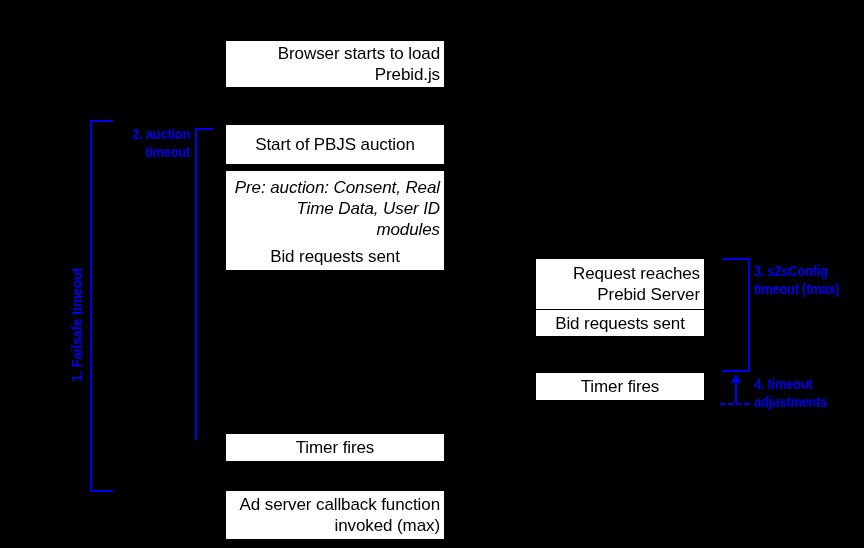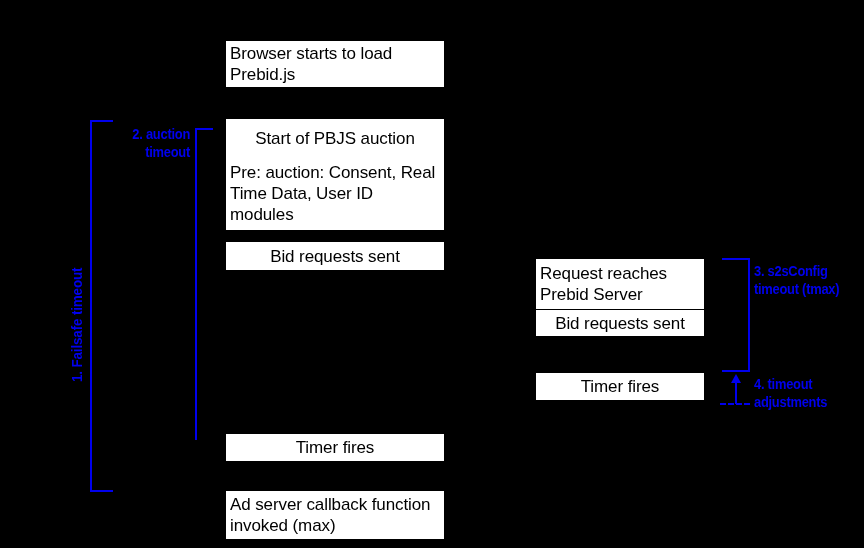--- a/index.html
+++ b/index.html
@@ -19,21 +19,21 @@
   
   .box {
     position: absolute;
     background: #ffffff;
     color: #000000;
     border: 1px solid #000000;
     box-sizing: border-box;
     display: flex;
     align-items: center;
     justify-content: center;
-    text-align: left;
+    text-align: right;
     font-family: "Liberation Sans", sans-serif;
     font-size: 17px;
     line-height: 21px;
     letter-spacing: -0.1px;
     padding: 0 4px;
   }
   .box.notop { border-top: 0; }
 
   
   .blue-label {
@@ -89,23 +89,23 @@
     border-bottom: 9px solid #0000ee;
   }
 </style>
 </head>
 <body>
 
 <div id="stage">
 
   <div class="box" style="left:225px; top:40px; width:220px; height:48px;">Browser starts to load Prebid.js</div>
 
-  <div class="box" style="left:225px; top:118px; width:220px; height:41px;">Start of PBJS auction</div>
+  <div class="box" style="left:225px; top:124px; width:220px; height:41px;">Start of PBJS auction</div>
 
-  <div class="box notop" style="left:225px; top:156px; width:220px; height:75px;">Pre: auction: Consent, Real Time Data, User ID modules</div>
+  <div class="box notop" style="left:225px; top:171px; width:220px; height:75px;font-style:italic;">Pre: auction: Consent, Real Time Data, User ID modules</div>
 
   <div class="box notop" style="left:225px; top:242px; width:220px; height:29px;">Bid requests sent</div>
 
 
   <div class="box" style="left:225px; top:433px; width:220px; height:29px;">Timer fires</div>
 
   <div class="box" style="left:225px; top:490px; width:220px; height:50px;">Ad server callback function invoked (max)</div>
 
   <div class="box" style="left:535px; top:258px; width:170px; height:52px;">Request reaches Prebid Server</div>
 

